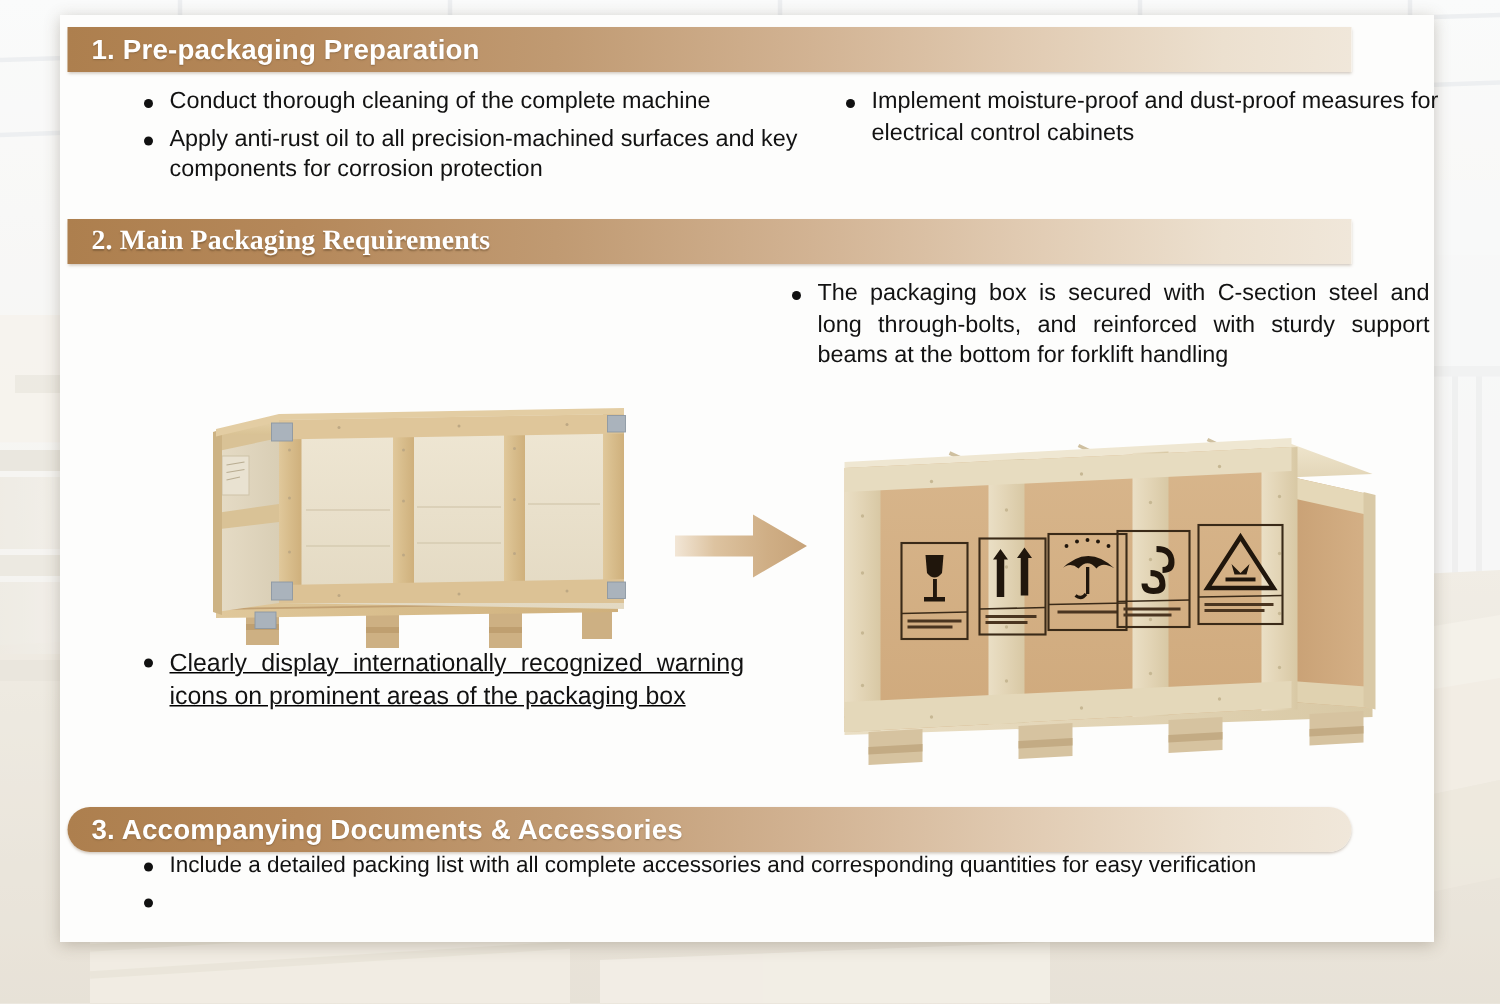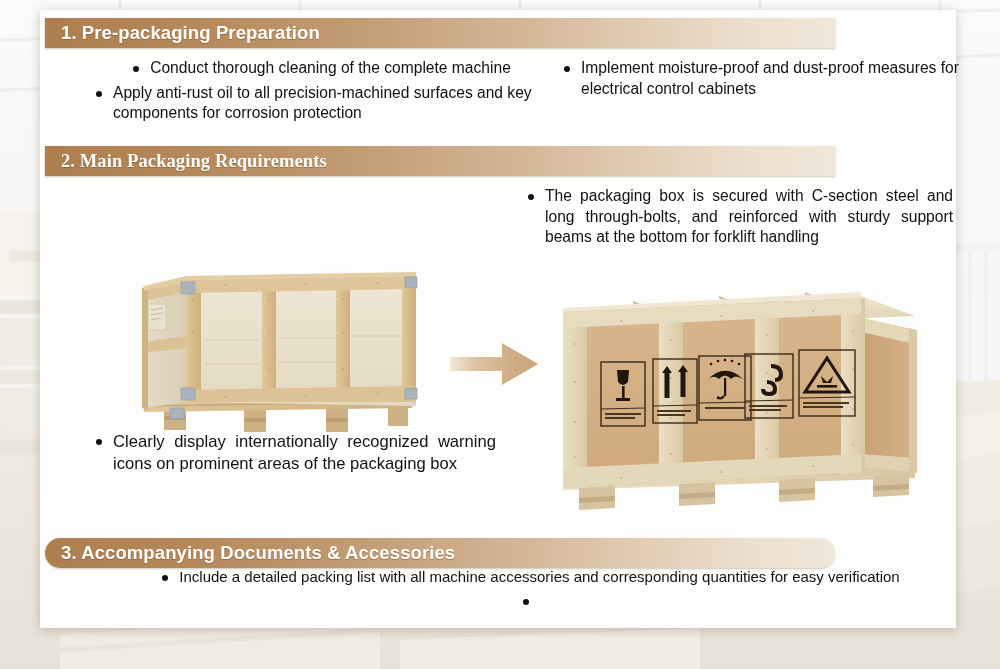--- a/index.html
+++ b/index.html
@@ -26,21 +26,21 @@
     left: 40px; top: 10px;
     width: 916px; height: 618px;
     background: #fdfdfc;
     box-shadow: 0 2px 10px rgba(90,75,55,.30);
   }
 
   
   .sec-head {
     position: absolute;
     left: 5px;
-    width: 790px;
+    width: 856px;
     height: 30px;
     background: linear-gradient(90deg,
         #ad7f4e 0%, #b5885a 18%, #c09a72 38%,
         #d2b393 58%, #e2cdb5 76%, #ece0cf 90%, #f0e7da 100%);
     display: flex;
     align-items: center;
     box-shadow: 0 1px 2px rgba(120,95,65,.35);
   }
   .sec-head .sec-title {
     color: #ffffff;
@@ -55,21 +55,20 @@
   #head1 { top: 8px; }
   #head2 { top: 136px; font-family: Liberation Serif, serif; }
   #head3 { top: 528px; border-radius: 15px; }
 
   
   .bullets { position: absolute; }
   .bullet {
     display: flex;
     align-items: flex-start;
     margin-bottom: 4px;
-    justify-content: center;
   }
   .dot {
     flex: 0 0 auto;
     width: 6px; height: 6px;
     border-radius: 50%;
     background: #111;
     margin: 8px 11px 0 0;
   }
   .btext {
     font-size: 15.6px;
@@ -77,21 +76,21 @@
     color: #121212;
   }
   .btext.just { text-align: justify; }
 
   
   #s1-left  { left: 56px;  top: 48px;  width: 452px; }
   #s1-right { left: 524px; top: 48px;  width: 420px; }
   
   #s2-left  { left: 56px;  top: 176px; width: 400px; }
   #s2-right { left: 488px; top: 176px; width: 425px; }
-  #s2-left2 { left: 56px;  top: 421px; width: 400px; }
+  #s2-left2 { left: 56px;  top: 421px; width: 400px; text-decoration: underline; }
   #s2-left2 .btext { font-size: 16.6px; line-height: 1.33; }
   
   #s3 { left: 56px; top: 557px; width: 870px; }
   #s3 .btext { font-size: 15px; }
 
   
   #arrow { position: absolute; left: 408px; top: 328px; width: 92px; height: 52px; }
 
   
   #crate-left  { position: absolute; left: 86px;  top: 246px; width: 294px; height: 182px; }
@@ -497,20 +496,20 @@
     </svg>
   </div>
 
   <div class="sec-head" id="head3">
     <span class="sec-title">3. Accompanying Documents &amp; Accessories</span>
   </div>
 
   <div class="bullets" id="s3">
     <div class="bullet">
       <span class="dot"></span>
-      <span class="btext">Include a detailed packing list with all machine accessories and corresponding quantities for easy verification</span>
+      <span class="btext">Include a detailed packing list with all complete accessories and corresponding quantities for easy verification</span>
     </div>
     <div class="bullet">
       <span class="dot"></span>
     </div>
   </div>
 
 </div>
 
 </body></html>

